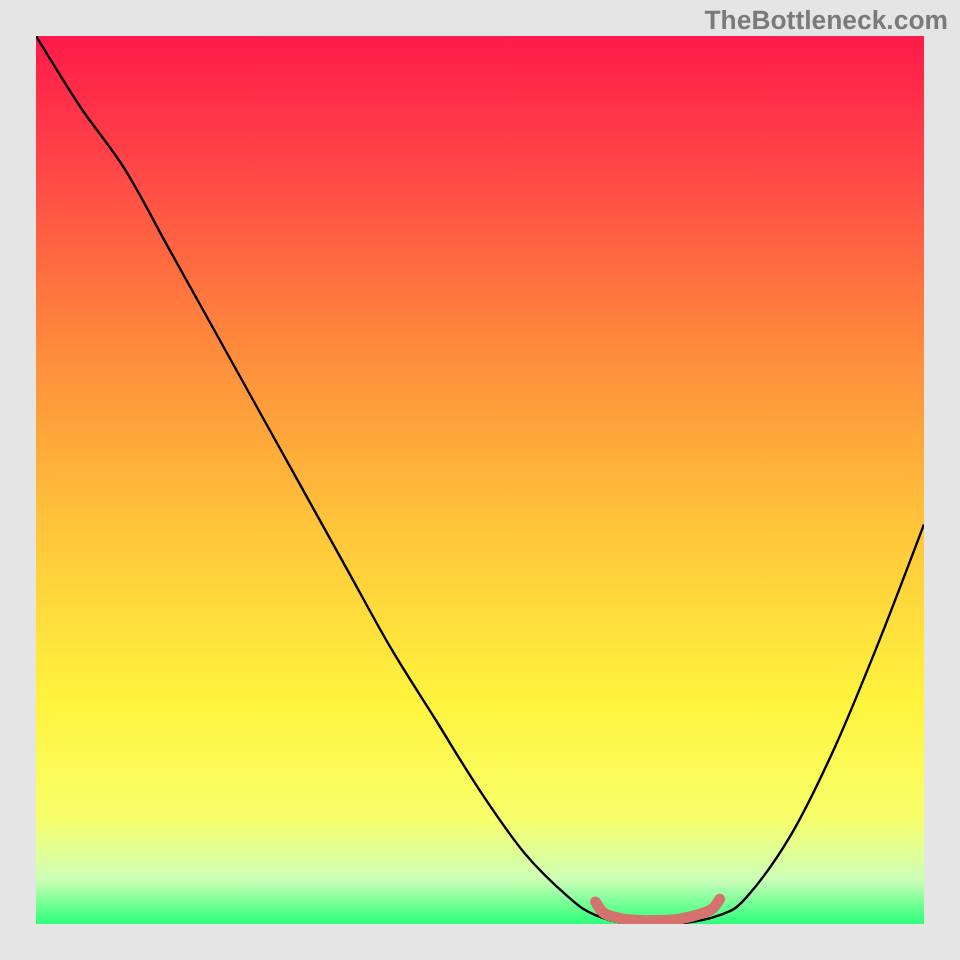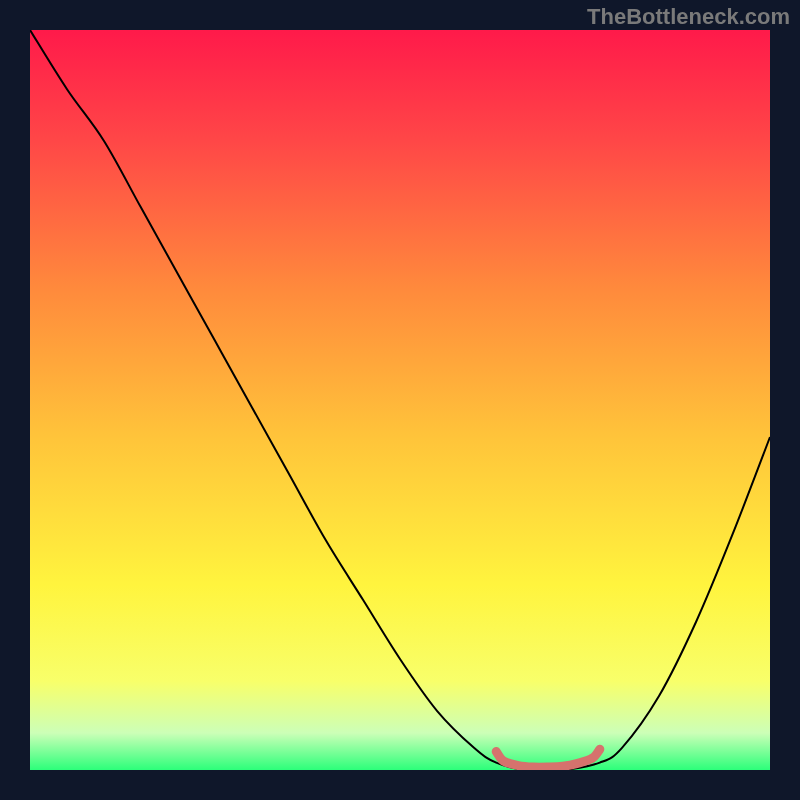--- a/index.html
+++ b/index.html
@@ -5,21 +5,21 @@
   body {
     margin: 0;
     padding: 0;
     background: #fff;
     font-family: Arial, Helvetica, sans-serif;
   }
   .chart-frame {
     width: 800px;
     height: 800px;
     position: relative;
-    background: #0f172a;
+    background: #e5e5e5;
   }
   .attribution {
     position: absolute;
     top: 4px;
     right: 10px;
     color: #7a7a7a;
     font-size: 22px;
     font-weight: bold;
     z-index: 5;
   }

